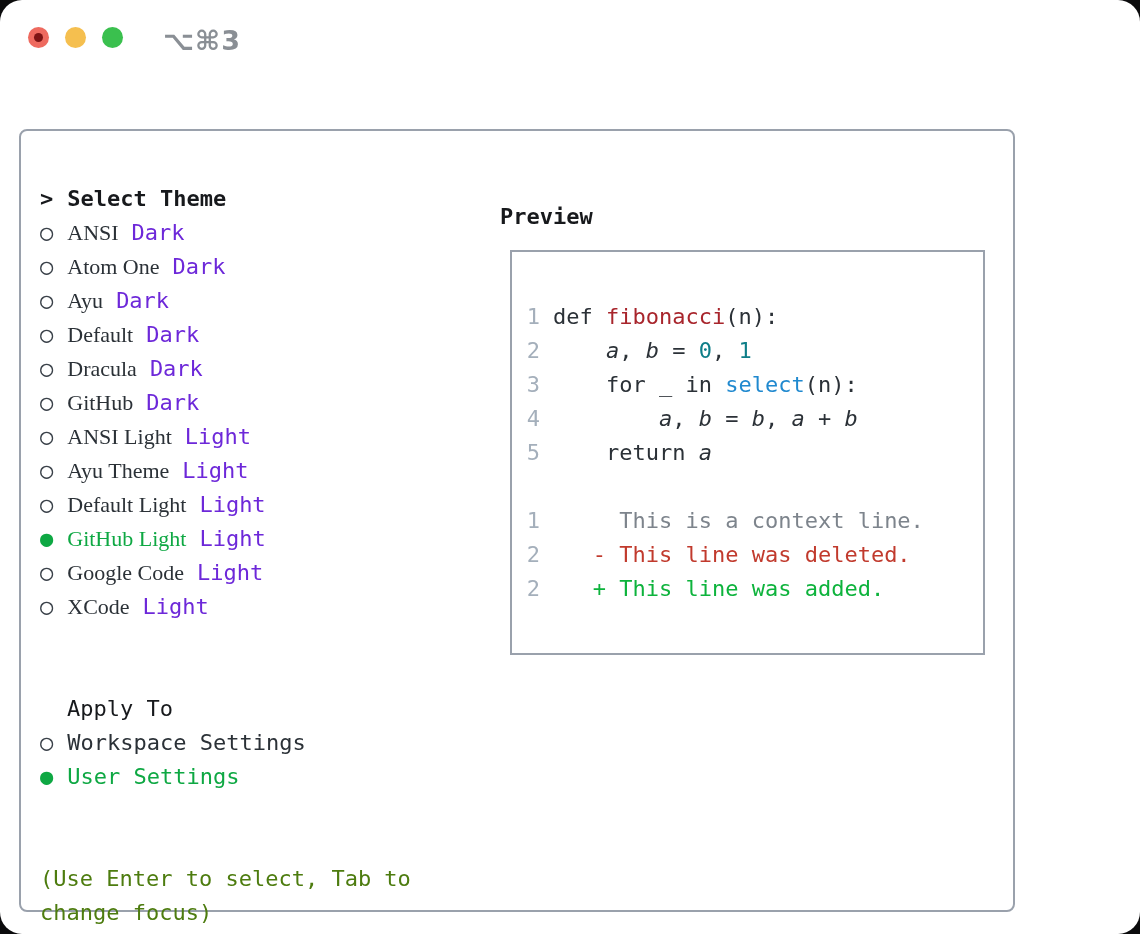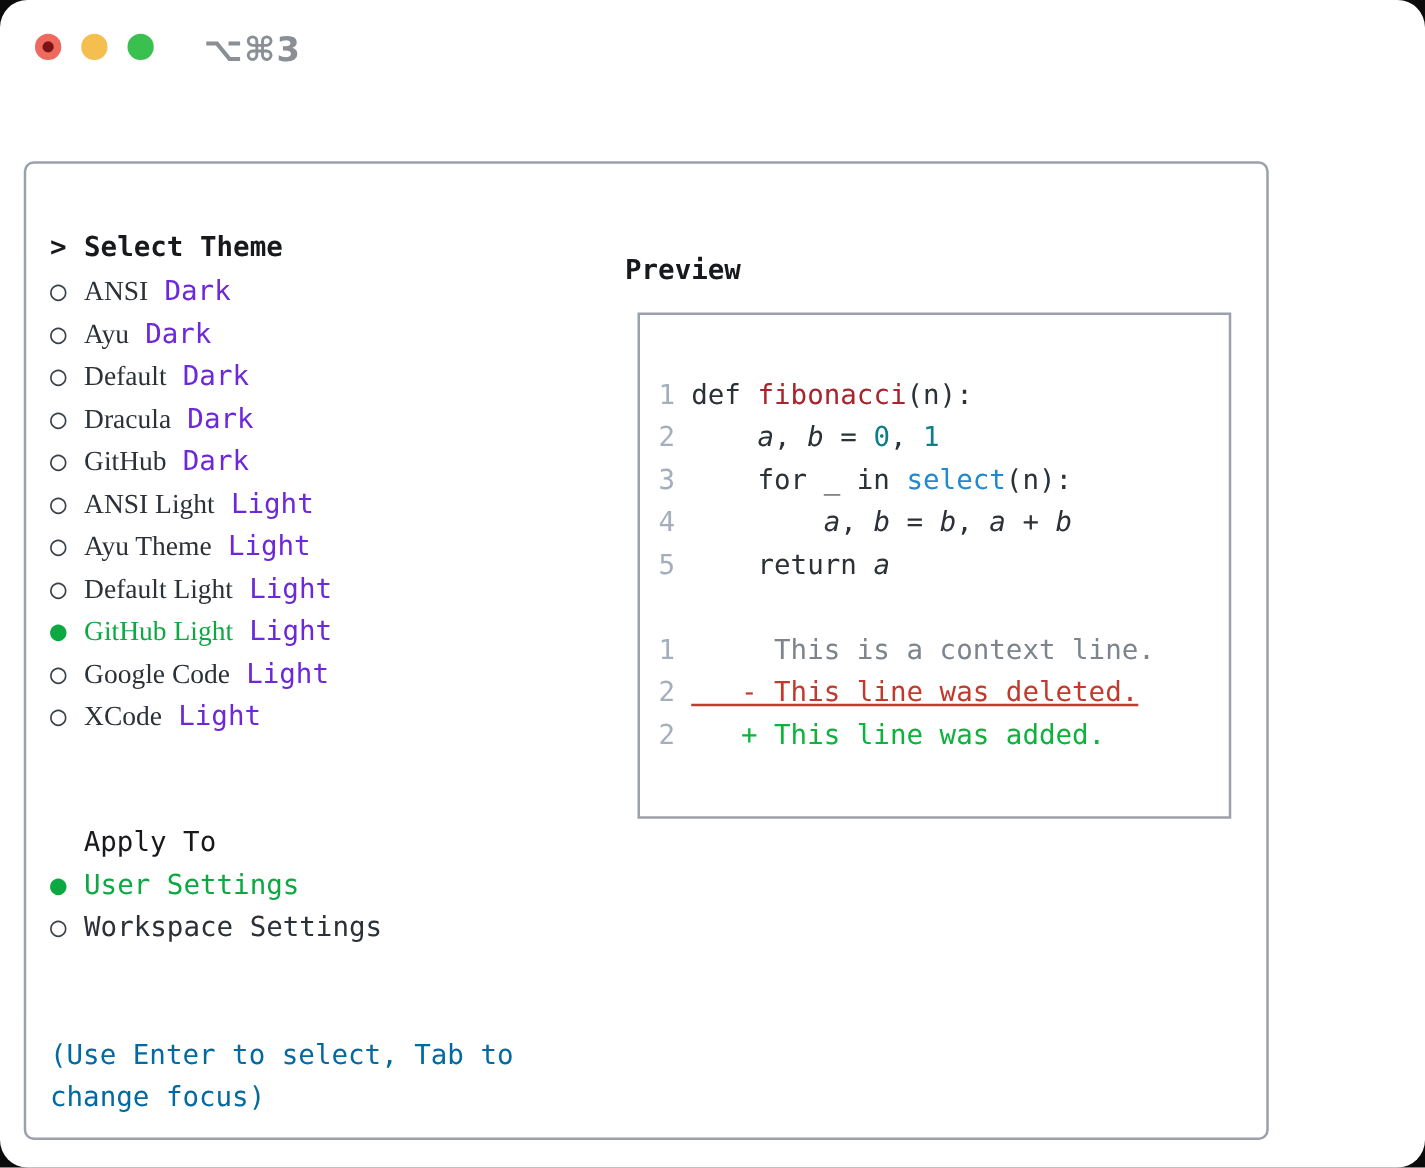--- a/index.html
+++ b/index.html
@@ -37,39 +37,39 @@
   .hdr{font-weight:bold;color:#17191c;}
   .bullet{color:#3a4149;margin-right:14px;}
   .iname{color:#2b3137;font-family:Liberation Serif, serif;}
   .ivariant{color:#6d28d9;margin-left:13px;}
   .sel .bullet,.sel .iname,.sel .ilabel{color:#0ea843;}
   .ilabel{color:#2b3137;}
   .apply-hdr{padding-left:27px;color:#17191c;}
   .gap34{height:34px;}
   .hint{
     margin-top:68px;width:420px;font-size:22px;line-height:34px;
-    color:#0369a1;white-space:normal;word-break:normal;
+    color:#4d7c0f;white-space:normal;word-break:normal;
   }
   
   .rheader{height:34px;line-height:34px;font-size:22px;font-weight:bold;color:#17191c;}
   .preview-box{
     margin-top:16px;margin-left:10px;width:475px;height:405px;
     border:2px solid #9aa1ac;box-sizing:border-box;
     padding:48px 0 0 12px;background:#ffffff;
   }
   .pline{display:flex;height:34px;line-height:34px;font-size:22px;white-space:pre;}
   .ln{width:16px;text-align:right;color:#a4afbb;margin-right:13px;flex:none;}
   .lc{white-space:pre;}
   .tk-plain{color:#2b3137;}
   .tk-function{color:#a8252c;}
   .tk-number{color:#0e7e88;}
   .tk-builtin{color:#2089cf;}
   .tk-variable{color:#2b3137;font-style:italic;}
   .diff-context{color:#7d848c;}
-  .diff-deleted{color:#c13a2d;text-decoration:underline;}
+  .diff-deleted{color:#c13a2d;}
   .diff-added{color:#0db33c;}
 </style>
 </head>
 <body>
 
 <div class="window">
 
   <div class="titlebar">
     <div class="lights">
       <span class="tl tl-red">
@@ -80,37 +80,38 @@
     </div>
     <span class="win-title">⌥⌘3</span>
   </div>
 
   <div class="panel">
 
     <div class="left-col">
       <div class="row"><span class="caret">&gt;</span><span class="hdr">Select Theme</span></div>
 
       <div class="row"><span class="bullet">○</span><span class="iname">ANSI</span><span class="ivariant">Dark</span></div>
+      <div class="row"><span class="bullet">○</span><span class="iname">Atom One</span><span class="ivariant">Dark</span></div>
       <div class="row"><span class="bullet">○</span><span class="iname">Ayu</span><span class="ivariant">Dark</span></div>
       <div class="row"><span class="bullet">○</span><span class="iname">Default</span><span class="ivariant">Dark</span></div>
       <div class="row"><span class="bullet">○</span><span class="iname">Dracula</span><span class="ivariant">Dark</span></div>
       <div class="row"><span class="bullet">○</span><span class="iname">GitHub</span><span class="ivariant">Dark</span></div>
       <div class="row"><span class="bullet">○</span><span class="iname">ANSI Light</span><span class="ivariant">Light</span></div>
       <div class="row"><span class="bullet">○</span><span class="iname">Ayu Theme</span><span class="ivariant">Light</span></div>
       <div class="row"><span class="bullet">○</span><span class="iname">Default Light</span><span class="ivariant">Light</span></div>
       <div class="row sel"><span class="bullet">●</span><span class="iname">GitHub Light</span><span class="ivariant">Light</span></div>
       <div class="row"><span class="bullet">○</span><span class="iname">Google Code</span><span class="ivariant">Light</span></div>
       <div class="row"><span class="bullet">○</span><span class="iname">XCode</span><span class="ivariant">Light</span></div>
 
       <div class="gap34"></div>
       <div class="gap34"></div>
 
       <div class="row apply-hdr">Apply To</div>
+      <div class="row"><span class="bullet">○</span><span class="ilabel">Workspace Settings</span></div>
       <div class="row sel"><span class="bullet">●</span><span class="ilabel">User Settings</span></div>
-      <div class="row"><span class="bullet">○</span><span class="ilabel">Workspace Settings</span></div>
 
       <div class="hint">(Use Enter to select, Tab to change focus)</div>
     </div>
 
     <div class="right-col">
       <div class="rheader">Preview</div>
 
       <div class="preview-box">
 
         <div class="pline">

